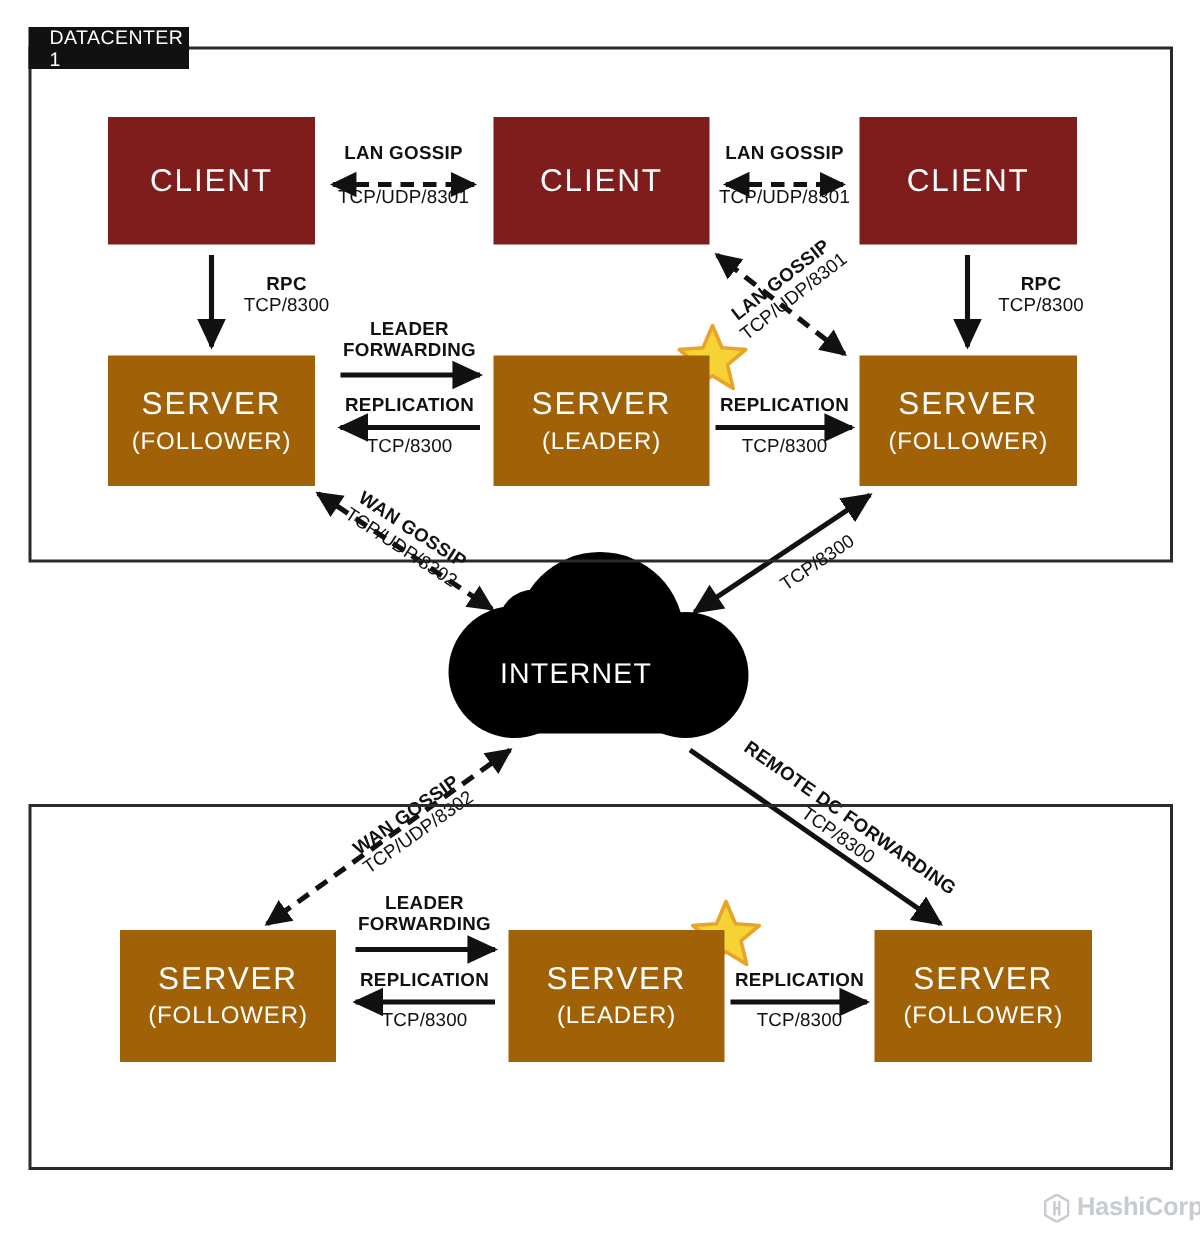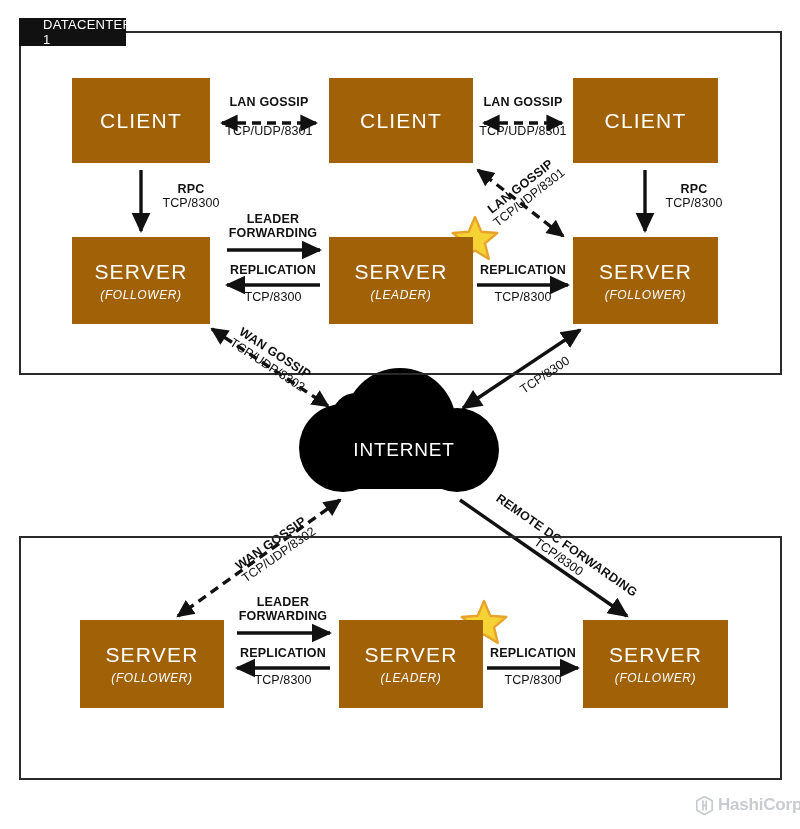--- a/index.html
+++ b/index.html
@@ -37,50 +37,49 @@
   }
   .dc-tab {
     position: absolute;
     background: #111111;
     color: #ffffff;
     font-size: 13px;
     letter-spacing: 0.3px;
     font-weight: 400;
     display: flex;
     align-items: center;
-    padding-left: 24px;
+    padding-left: 14px;
     box-sizing: border-box;
     z-index: 4;
   }
 
   
   .node {
     position: absolute;
     display: flex;
     flex-direction: column;
     align-items: center;
     justify-content: center;
     color: #ffffff;
     box-sizing: border-box;
   }
-  .node.client { background: #a16207; }
+  .node.client { background: #7f1d1d; }
   .node.server { background: #a16207; }
   .node .node-title {
     font-size: 21px;
     letter-spacing: 1.2px;
     font-weight: 400;
     line-height: 1;
   }
   .node .node-role {
-    font-size: 12px;
+    font-size: 16px;
     letter-spacing: 0.6px;
     margin-top: 7px;
     font-weight: 400;
     line-height: 1;
-    font-style: italic;
   }
 
   
   .edge-label {
     position: absolute;
     text-align: center;
     color: #111111;
     white-space: nowrap;
     line-height: 1.12;
   }
@@ -292,21 +291,21 @@
     <div class="rot-label" style="left:200px; top:535px; width:150px; transform: rotate(-35deg);">
       <span class="lbl-title">WAN GOSSIP</span>
       <span class="lbl-port">TCP/UDP/8302</span>
     </div>
 
     <div class="rot-label" style="left:465px; top:537px; width:195px; transform: rotate(35deg);">
       <span class="lbl-title">REMOTE DC FORWARDING</span>
       <span class="lbl-port">TCP/8300</span>
     </div>
 
-    <div class="cloud-text" style="left:304px; top:439px;">INTERNET</div>
+    <div class="cloud-text" style="left:284px; top:439px;">INTERNET</div>
 
     <div class="dc-frame" style="left:19px; top:536px; width:763px; height:244px;"></div>
 
     <div class="node server" style="left:80px; top:620px; width:144px; height:88px;">
       <span class="node-title">SERVER</span>
       <span class="node-role">(FOLLOWER)</span>
     </div>
     <div class="node server" style="left:339px; top:620px; width:144px; height:88px;">
       <span class="node-title">SERVER</span>
       <span class="node-role">(LEADER)</span>

